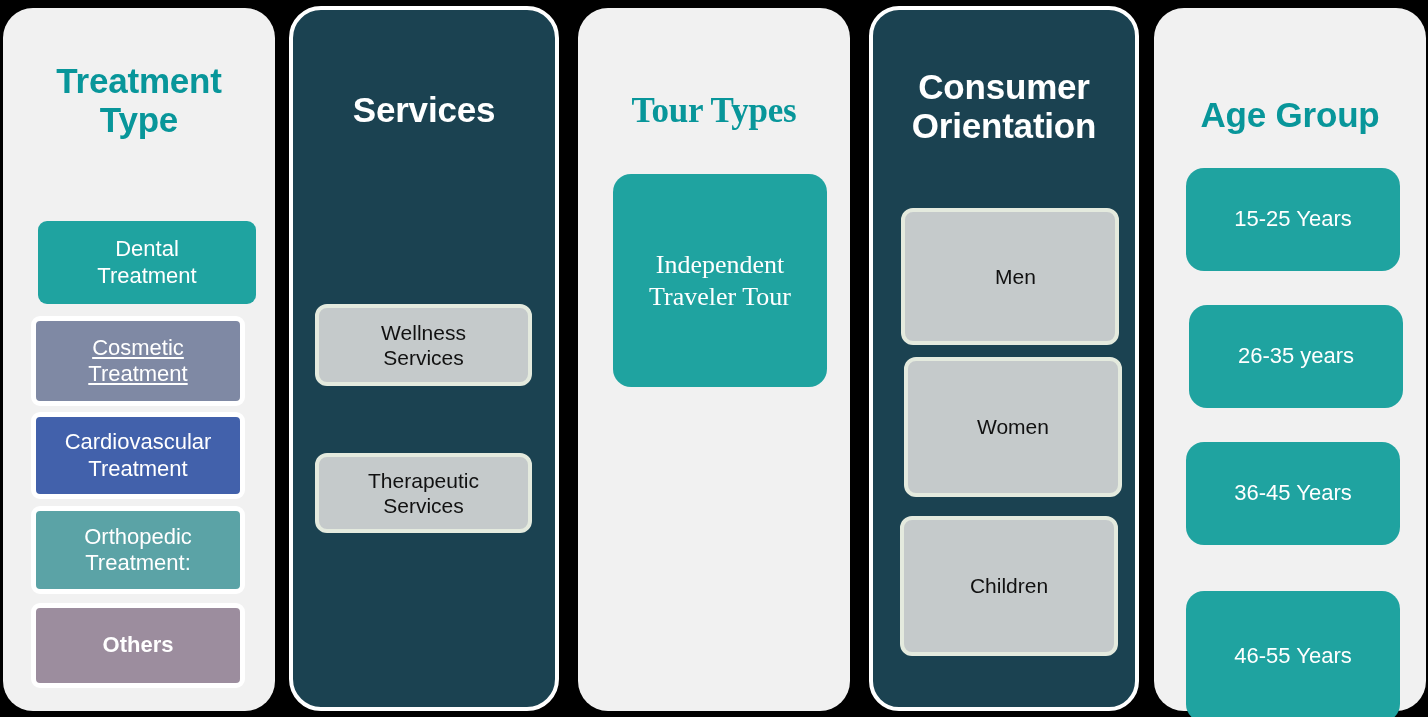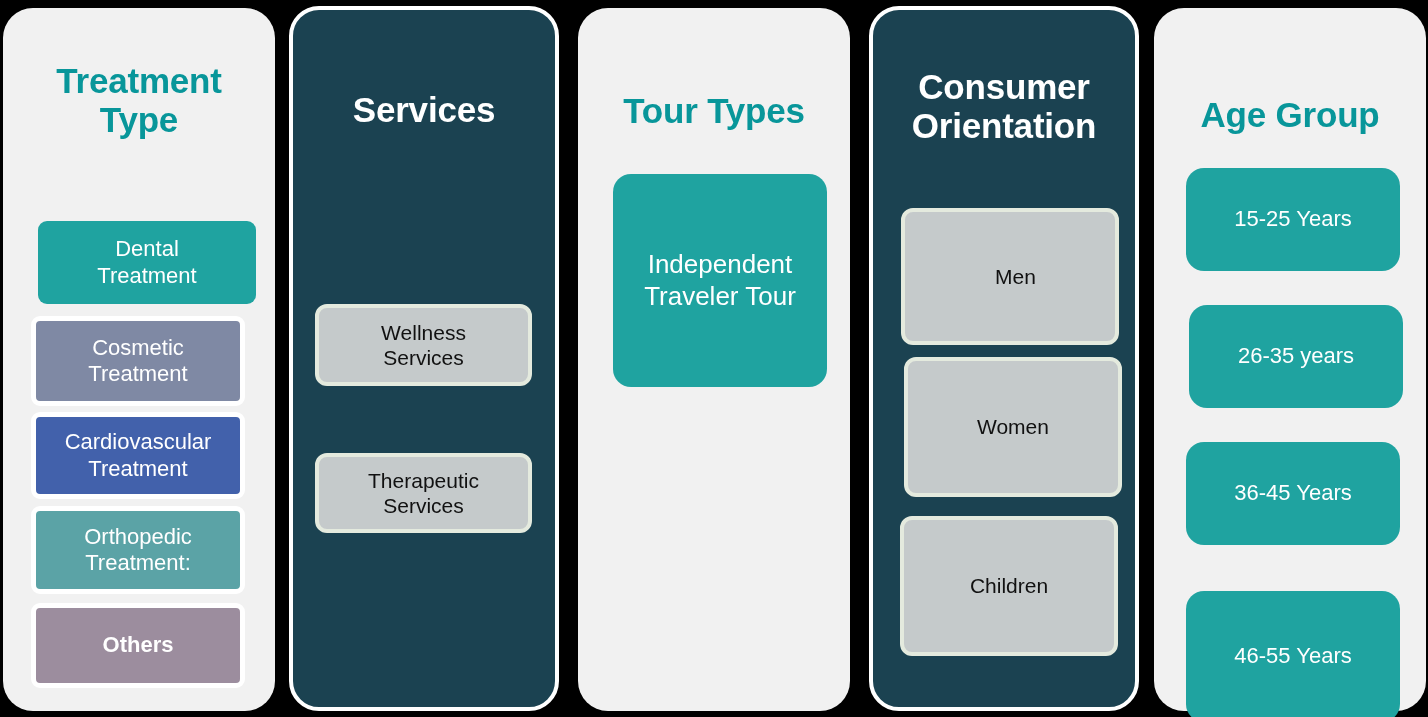--- a/index.html
+++ b/index.html
@@ -80,55 +80,55 @@
 
   <div class="panel light" style="left:3px; top:8px; width:272px; height:703px;">
     <div class="panel-title" style="top:53px; font-size:35px;">Treatment
 Type</div>
 
     <div class="box teal" style="left:35px; top:213px; width:218px; height:83px; font-size:22px;">
       <span>Dental
 Treatment</span>
     </div>
 
-    <div class="box slate" style="left:28px; top:308px; width:214px; height:90px; font-size:22px;">
+    <div class="box slate" style="left:28px; top:308px; width:214px; height:90px; font-size:22px;text-decoration:underline;">
       <span>Cosmetic
 Treatment</span>
     </div>
 
     <div class="box royal" style="left:28px; top:404px; width:214px; height:87px; font-size:22px;">
       <span>Cardiovascular
 Treatment</span>
     </div>
 
     <div class="box seafoam" style="left:28px; top:498px; width:214px; height:88px; font-size:22px;">
       <span>Orthopedic
 Treatment:</span>
     </div>
 
     <div class="box mauve" style="left:28px; top:595px; width:214px; height:85px; font-size:22px;">
       <span>Others</span>
     </div>
   </div>
 
-  <div class="panel dark" style="left:289px; top:6px; width:270px; height:705px;">
+  <div class="panel dark" style="left:289px; top:6px; width:270px; height:705px;border-radius:32px;">
     <div class="panel-title" style="top:80px; font-size:35px;">Services</div>
 
     <div class="box gray" style="left:22px; top:294px; width:217px; height:82px; font-size:21px;">
       <span>Wellness
 Services</span>
     </div>
 
     <div class="box gray" style="left:22px; top:443px; width:217px; height:80px; font-size:21px;">
       <span>Therapeutic
 Services</span>
     </div>
   </div>
 
-  <div class="panel light" style="left:578px; top:8px; width:272px; height:703px;">
+  <div class="panel light" style="left:578px; top:8px; width:272px; height:703px;font-family:Liberation Serif, serif;">
     <div class="panel-title" style="top:83px; font-size:35px;">Tour Types</div>
 
     <div class="box teal round-lg" style="left:35px; top:158px; width:214px; height:213px; font-size:26px;">
       <span>Independent
 Traveler Tour</span>
     </div>
 
   </div>
 
   <div class="panel dark" style="left:869px; top:6px; width:270px; height:705px;">

